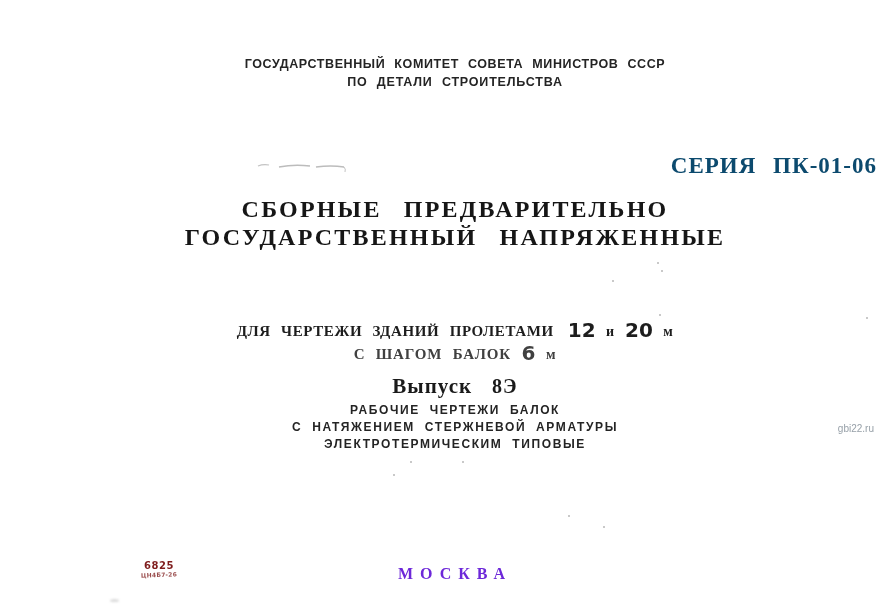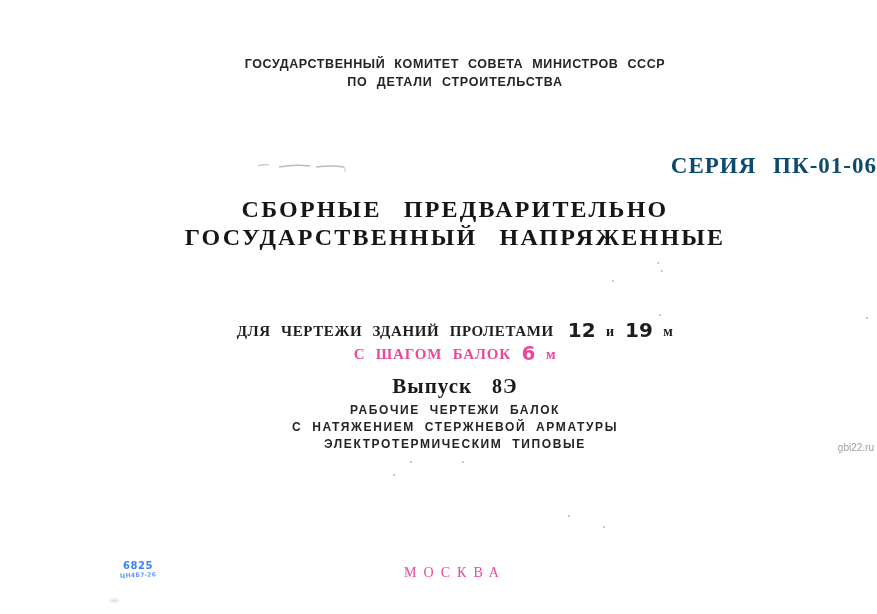--- a/index.html
+++ b/index.html
@@ -22,45 +22,45 @@
   .typ  { top: 85px;  font-family: "Liberation Sans", sans-serif; font-weight: 700; font-size: 12.5px; letter-spacing: 0.6px; word-spacing: 5px; color: #242424; }
 
   .series { top: 129px; font-weight: 700; font-size: 23px; letter-spacing: 1px; word-spacing: 10px; color: #0c4a6e; text-align: right; }
 
   .t1 { top: 172px; }
   .t2 { top: 200px; }
   .t3 { top: 227px; }
   .title-line { font-weight: 700; font-size: 24px; letter-spacing: 2.2px; word-spacing: 14px; color: #161616; }
 
   .sub1 { top: 294px; font-weight: 700; font-size: 15px; letter-spacing: 0.6px; word-spacing: 6px; color: #1d1d1d; }
-  .sub2 { top: 317px; font-weight: 700; font-size: 15px; letter-spacing: 0.8px; word-spacing: 6px; color: #ec4899; }
+  .sub2 { top: 317px; font-weight: 700; font-size: 15px; letter-spacing: 0.8px; word-spacing: 6px; color: #404040; }
   .bignum { font-family: "DejaVu Sans", sans-serif; font-weight: 700; font-size: 20px; letter-spacing: 0; position: relative; top: 1px; }
   .sub1 .gap-l { margin-left: 14px; }
   .smallword { font-size: 14px; }
 
   .issue { top: 351px; color: #1a1a1a; }
   .issue-label { font-weight: 700; font-size: 21px; letter-spacing: 1px; }
   .issue-num { font-weight: 700; font-size: 20px; margin-left: 20px; letter-spacing: 1px; }
 
   .d1 { top: 379px; }
   .d2 { top: 396px; }
   .d3 { top: 413px; }
   .desc-line { font-family: "Liberation Sans", sans-serif; font-weight: 700; font-size: 12px; letter-spacing: 1.6px; word-spacing: 5px; color: #242424; }
 
-  .city { top: 541px; font-weight: 400; font-size: 14px; letter-spacing: 7px; color: #ec4899; }
+  .city { top: 541px; font-weight: 700; font-size: 16px; letter-spacing: 7px; color: #6d28d9; }
 
   .stamp {
-    position: absolute; left: 103px; top: 536px; width: 70px;
-    text-align: center; color: #3b82f6; line-height: 1;
+    position: absolute; left: 124px; top: 536px; width: 70px;
+    text-align: center; color: #7f1d1d; line-height: 1;
   }
   .stamp-l1 { font-family: "DejaVu Sans", sans-serif; font-weight: 700; font-size: 10px; letter-spacing: 0.5px; }
   .stamp-l2 { font-family: "DejaVu Sans", sans-serif; font-weight: 700; font-size: 6px; letter-spacing: 0.2px; transform: rotate(-2deg); margin-top: 1px; opacity: 0.8; }
 
   .watermark {
-    position: absolute; right: 3px; top: 417px;
+    position: absolute; right: 3px; top: 398px;
     font-family: "Liberation Sans", sans-serif; font-size: 10px;
     color: #97a0a8;
   }
 
   .pencil-dash { position: absolute; left: 256px; top: 132px; }
 
   .speck { position: absolute; width: 2px; height: 2px; border-radius: 50%; background: #6f6f6f; opacity: 0.5; }
   .smudge { position: absolute; left: 110px; top: 574px; width: 9px; height: 3px; background: #9a9a9a; opacity: 0.35; border-radius: 50%; filter: blur(1px); }
 </style>
 </head>
@@ -73,21 +73,21 @@
     <div class="line gov2">ПО ДЕТАЛИ СТРОИТЕЛЬСТВА</div>
 
     <div class="line series">СЕРИЯ ПК-01-06</div>
 
     <div class="line t1 title-line">СБОРНЫЕ ПРЕДВАРИТЕЛЬНО</div>
     <div class="line t2 title-line">ГОСУДАРСТВЕННЫЙ НАПРЯЖЕННЫЕ</div>
 
     <div class="line sub1">
       <span>ДЛЯ ЧЕРТЕЖИ ЗДАНИЙ ПРОЛЕТАМИ</span><span class="bignum gap-l">12</span>
       <span class="smallword">и</span>
-      <span class="bignum">19</span>
+      <span class="bignum">20</span>
       <span class="smallword">м</span>
     </div>
     <div class="line sub2">
       <span>С ШАГОМ БАЛОК</span>
       <span class="bignum">6</span>
       <span class="smallword">м</span>
     </div>
 
     <div class="line issue">
       <span class="issue-label">Выпуск</span><span class="issue-num">8Э</span>

